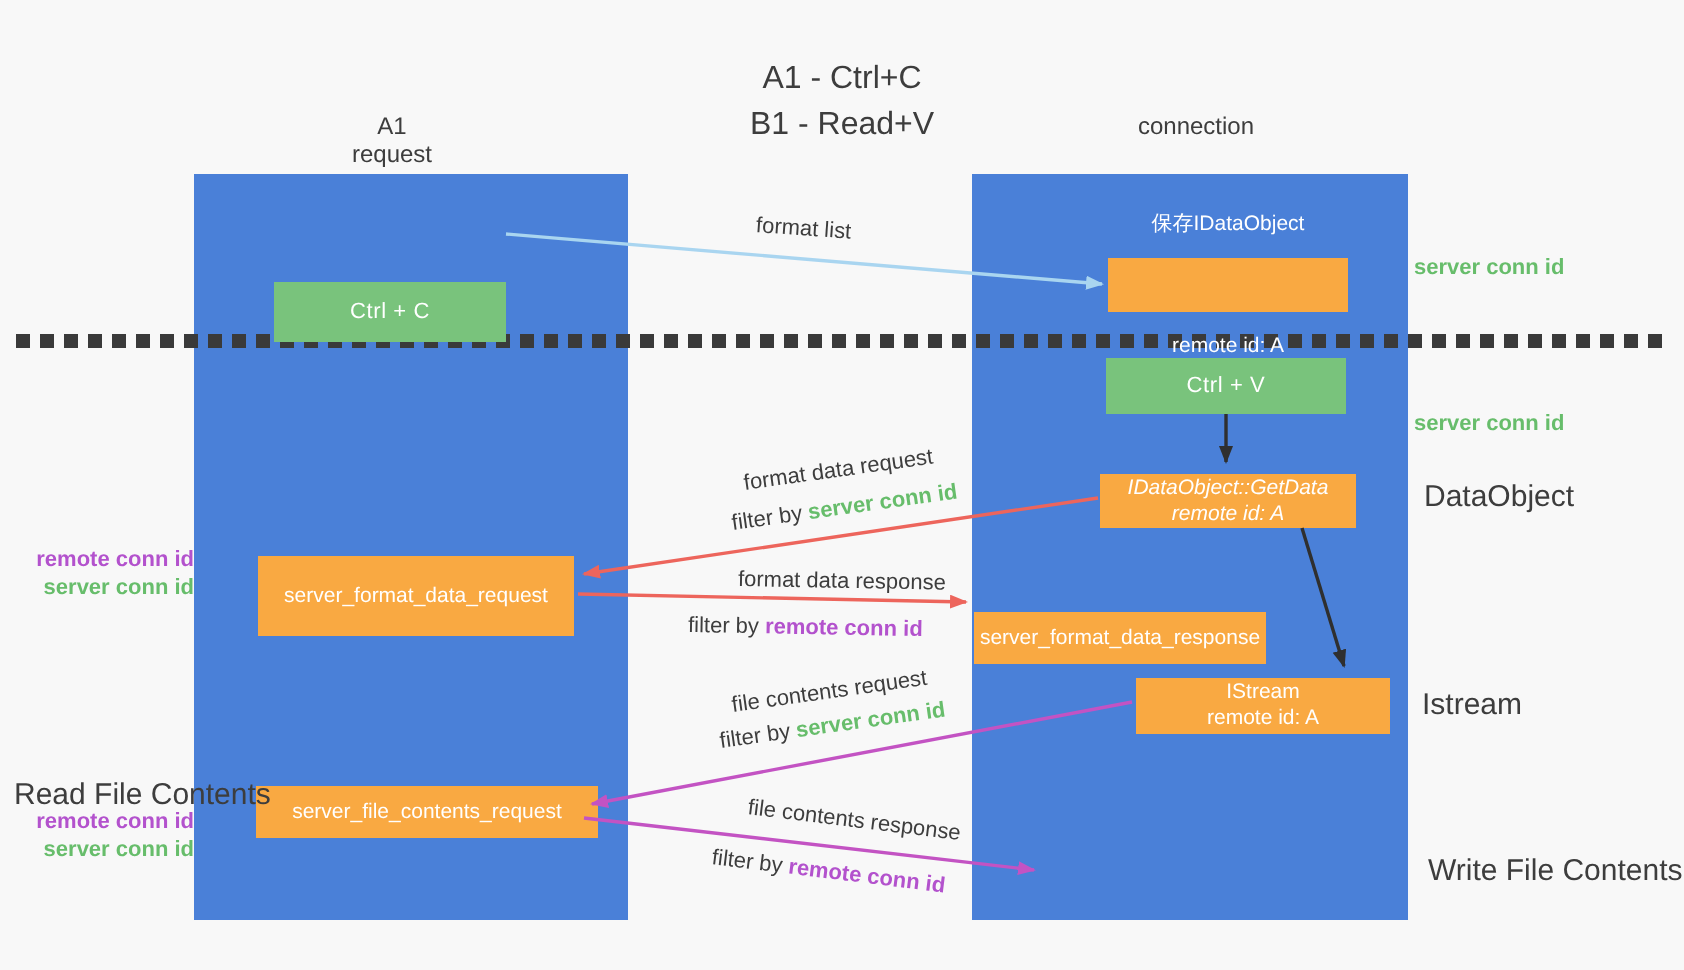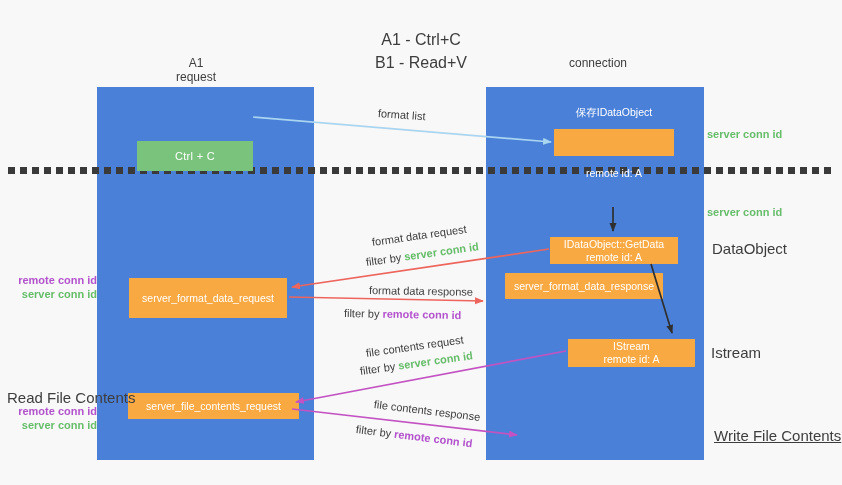--- a/index.html
+++ b/index.html
@@ -24,24 +24,24 @@
   .dotted{position:absolute;left:8px;top:167px;width:826px;height:7px;z-index:2;
           background:repeating-linear-gradient(90deg,var(--dotted-line) 0 7px,transparent 7px 12px);}
 
   .node{position:absolute;z-index:3;display:flex;flex-direction:column;align-items:center;
         justify-content:center;color:#fff;text-align:center;}
   .node.green{background:var(--box-green);font-size:11px;letter-spacing:.3px;}
   .node.orange{background:var(--box-orange);font-size:10.5px;line-height:13px;}
   #ctrl-c{left:137px;top:104px;width:116px;height:30px;margin-top:37px;}
   #ctrl-v{left:553px;top:179px;width:120px;height:28px;}
   #save-dataobject{left:554px;top:129px;width:120px;height:27px;gap:48px;}
-  #getdata{left:550px;top:237px;width:128px;height:27px;}
+  #getdata{left:550px;top:237px;width:128px;height:27px;font-style:italic;}
   #istream{left:568px;top:339px;width:127px;height:28px;}
   #format-request{left:129px;top:278px;width:158px;height:40px;}
-  #format-response{left:487px;top:273px;width:158px;height:26px;margin-left:18px;}
+  #format-response{left:487px;top:306px;width:146px;height:26px;}
   #file-request{left:128px;top:393px;width:171px;height:26px;}
   #file-response{left:522px;top:425px;width:161px;height:27px;}
 
   svg.arrows{position:absolute;left:0;top:0;width:842px;height:485px;z-index:4;pointer-events:none;}
   .ln{fill:none;stroke-width:1.7px;}
   .ln-blue{stroke:var(--arrow-lightblue);}
   .ln-black{stroke:var(--arrow-black);}
   .ln-red{stroke:var(--arrow-red);}
   .ln-magenta{stroke:var(--arrow-magenta);}
 
@@ -71,20 +71,23 @@
   <div class="col-header right">
     <div>connection</div>
   </div>
 
   <div class="column left"></div>
   <div class="column right"></div>
   <div class="dotted"></div>
 
   <div class="node green" id="ctrl-c">
     <span>Ctrl + C</span>
+  </div>
+  <div class="node green" id="ctrl-v">
+    <span>Ctrl + V</span>
   </div>
 
   <div class="node orange" id="save-dataobject">
     <span>保存IDataObject</span>
     <span>remote id: A</span>
   </div>
   <div class="node orange" id="getdata">
     <span>IDataObject::GetData</span>
     <span>remote id: A</span>
   </div>
@@ -137,21 +140,21 @@
   <div class="albl" style="left:366px;top:347px;transform:rotate(-8deg);">file contents request</div>
   <div class="albl" style="left:360px;top:365px;transform:rotate(-8deg);"><span>filter by </span><span class="green-t">server conn id</span></div>
 
   <div class="albl" style="left:374px;top:398px;transform:rotate(7deg);">file contents response</div>
   <div class="albl" style="left:356px;top:423px;transform:rotate(7deg);"><span>filter by </span><span class="purple-t">remote conn id</span></div>
 
   <div class="side green-t" style="left:707px;top:128px;">server conn id</div>
   <div class="side green-t" style="left:707px;top:206px;">server conn id</div>
   <div class="side dark" style="left:712px;top:240px;">DataObject</div>
   <div class="side dark" style="left:711px;top:344px;">Istream</div>
-  <div class="side dark" style="left:714px;top:427px;text-decoration:underline;">Write File Contents</div>
+  <div class="side dark" style="left:714px;top:427px;">Write File Contents</div>
 
   <div class="side-block" style="top:273px;">
     <div class="purple-t">remote conn id</div>
     <div class="green-t">server conn id</div>
   </div>
   <div class="side dark" style="left:7px;top:389px;">Read File Contents</div>
   <div class="side-block" style="top:404px;">
     <div class="purple-t">remote conn id</div>
     <div class="green-t">server conn id</div>
   </div>

